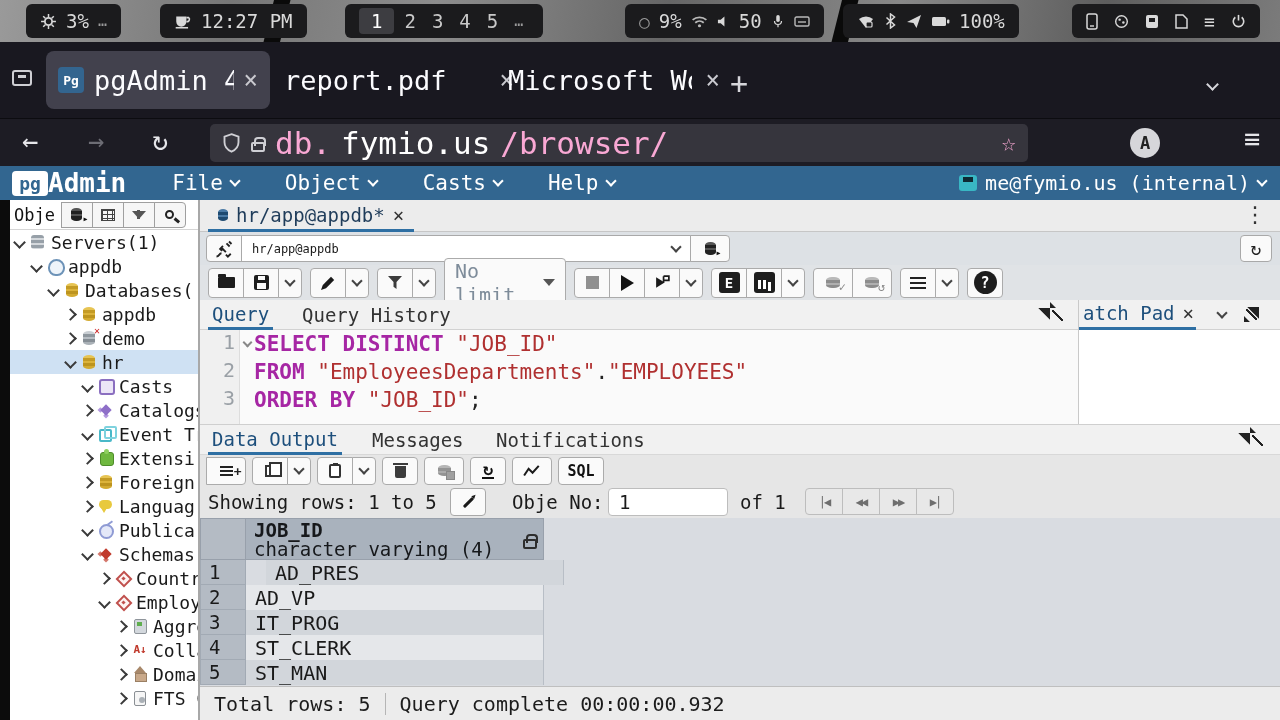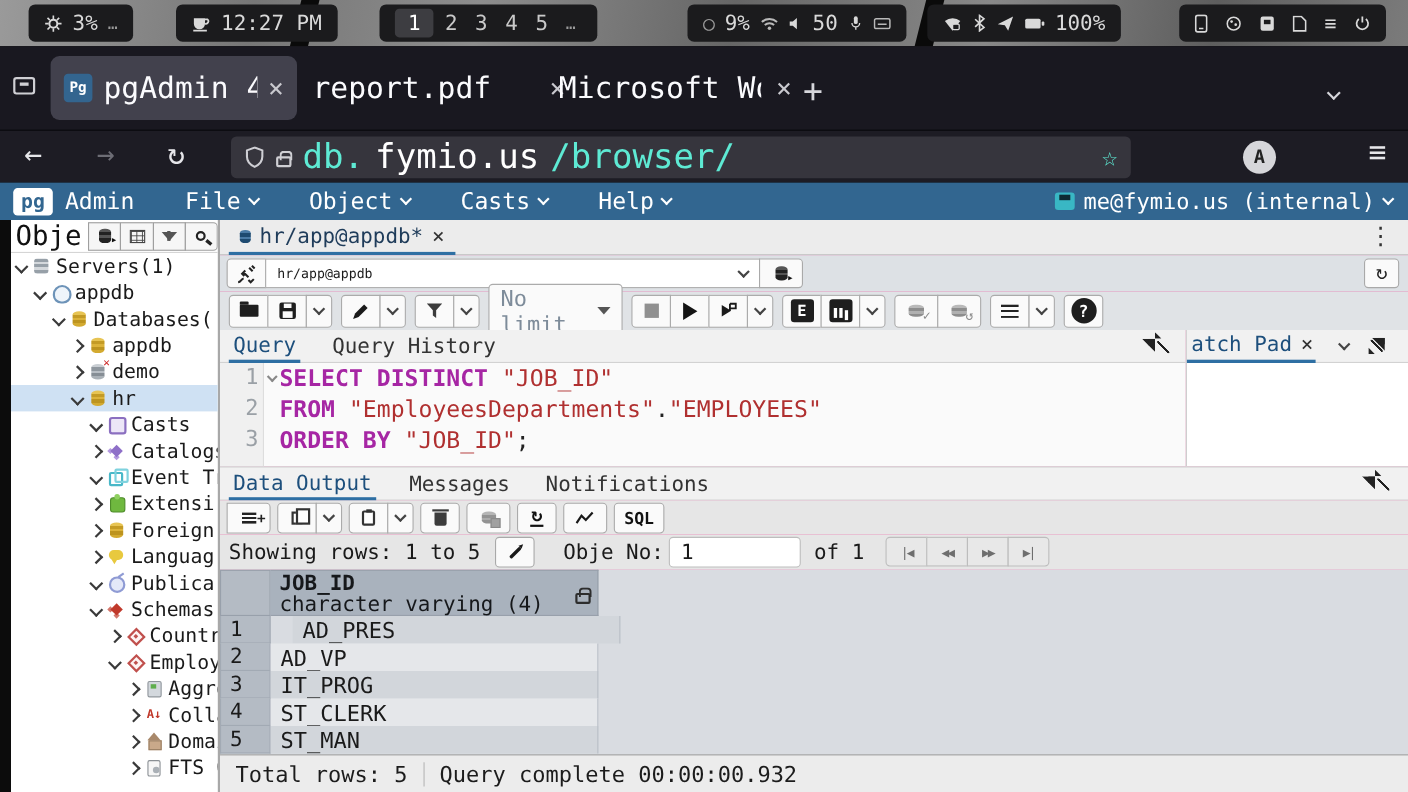--- a/index.html
+++ b/index.html
@@ -31,45 +31,45 @@
   #archive-box:before { content:""; position:absolute; left:4px; top:3px; width:8px; height:3px; background:#cfcfd4; }
   #newtab-btn { position:absolute; left:730px; top:24px; color:#d6d6db; font-size:30px; }
   #alltabs-chev { position:absolute; left:1208px; top:32px; }
   .chev { display:inline-block; width:9px; height:9px; border-right:2.5px solid #d6d6db; border-bottom:2.5px solid #d6d6db; transform:rotate(45deg); }
 
   
   #navbar { left:0; top:118px; width:1280px; height:48px; background:#1d1c24; border-top:1px solid #0c0c10; }
   .navglyph { position:absolute; top:6px; font-size:27px; color:#e6e6ea; }
   #urlbox { position:absolute; left:210px; top:5px; width:818px; height:38px; background:#36353d; border-radius:5px;
     display:flex; align-items:center; padding:0 12px; gap:10px; }
-  #urlbox .host { color:#5eead4; font-size:31px; }
+  #urlbox .host { color:#f9a8d4; font-size:31px; }
   #urlbox .domain { color:#fff; font-size:31px; }
   .lock { display:inline-block; width:14px; height:10px; border:2px solid #cfcfd4; border-radius:2px; position:relative; margin-top:8px;}
   .lock:before { content:""; position:absolute; left:1px; top:-7px; width:8px; height:7px;
     border:2px solid #cfcfd4; border-bottom:none; border-radius:4px 4px 0 0; }
   .lock.darklock, .lock.darklock:before { border-color:#2d2d2d; }
   #acct-badge { position:absolute; left:1130px; top:9px; width:30px; height:30px; border-radius:50%;
     background:#d6d6da; color:#222; font-size:17px; font-weight:bold; display:flex; align-items:center; justify-content:center; }
 
   
   #pgheader { left:0; top:166px; width:1280px; height:34px; background:#326690; display:flex; align-items:center; color:#fff; }
   #pglogo-box { background:#fff; border-radius:4px; width:36px; height:25px; margin-left:12px;
     display:flex; align-items:center; justify-content:center; color:#326690; font-weight:bold; font-size:18px; }
-  #pglogo-admin { font-weight:normal; font-size:21px; margin-left:11px; }
+  #pglogo-admin { font-weight:bold; font-size:26px; margin-left:0; }
   .menu-item { display:flex; align-items:center; gap:8px; font-size:21px; margin-left:46px; }
   .chev-w { display:inline-block; width:8px; height:8px; border-right:2px solid #fff; border-bottom:2px solid #fff; transform:rotate(45deg); margin-top:-4px;}
   #account { margin-left:auto; margin-right:14px; display:flex; align-items:center; gap:8px; font-size:20px; }
   #avatar { width:18px; height:16px; background:#39b7c4; border-radius:3px; position:relative; }
   #avatar:before{ content:""; position:absolute; left:4px; top:2px; width:10px; height:5px; background:#0e2a33; }
 
   
   #leftstrip { left:0; top:200px; width:10px; height:520px; background:#0c0c0c; }
   #sidebar { left:10px; top:200px; width:190px; height:520px; background:#fff; border-right:2px solid #a8a8a8; overflow:hidden;}
   #sb-head { height:30px; display:flex; align-items:center; border-bottom:1px solid #d5d5d5; }
-  #sb-title { font-size:25px; color:#111; margin-left:4px; white-space:nowrap; }
+  #sb-title { font-size:17px; color:#111; margin-left:4px; white-space:nowrap; }
   .sb-btn { width:32px; height:26px; border:1px solid #9f9f9f; background:#f6f6f6; margin-left:-1px;
     display:flex; align-items:center; justify-content:center; }
   .sb-btn:first-of-type{ border-radius:4px 0 0 4px; } .sb-btn:last-of-type{ border-radius:0 4px 4px 0; }
 
   .trow { height:24px; display:flex; align-items:center; white-space:nowrap; overflow:hidden; }
   .trow.sel { background:#cfe1f3; }
   .tchev { flex:0 0 9px; width:9px; height:9px; border-right:2px solid #3a3a3a; border-bottom:2px solid #3a3a3a; margin-right:6px; }
   .tchev.down { transform:rotate(45deg); }
   .tchev.right { transform:rotate(-45deg); }
   .tlabel { font-size:18px; color:#1a1a1a; margin-left:5px; }

